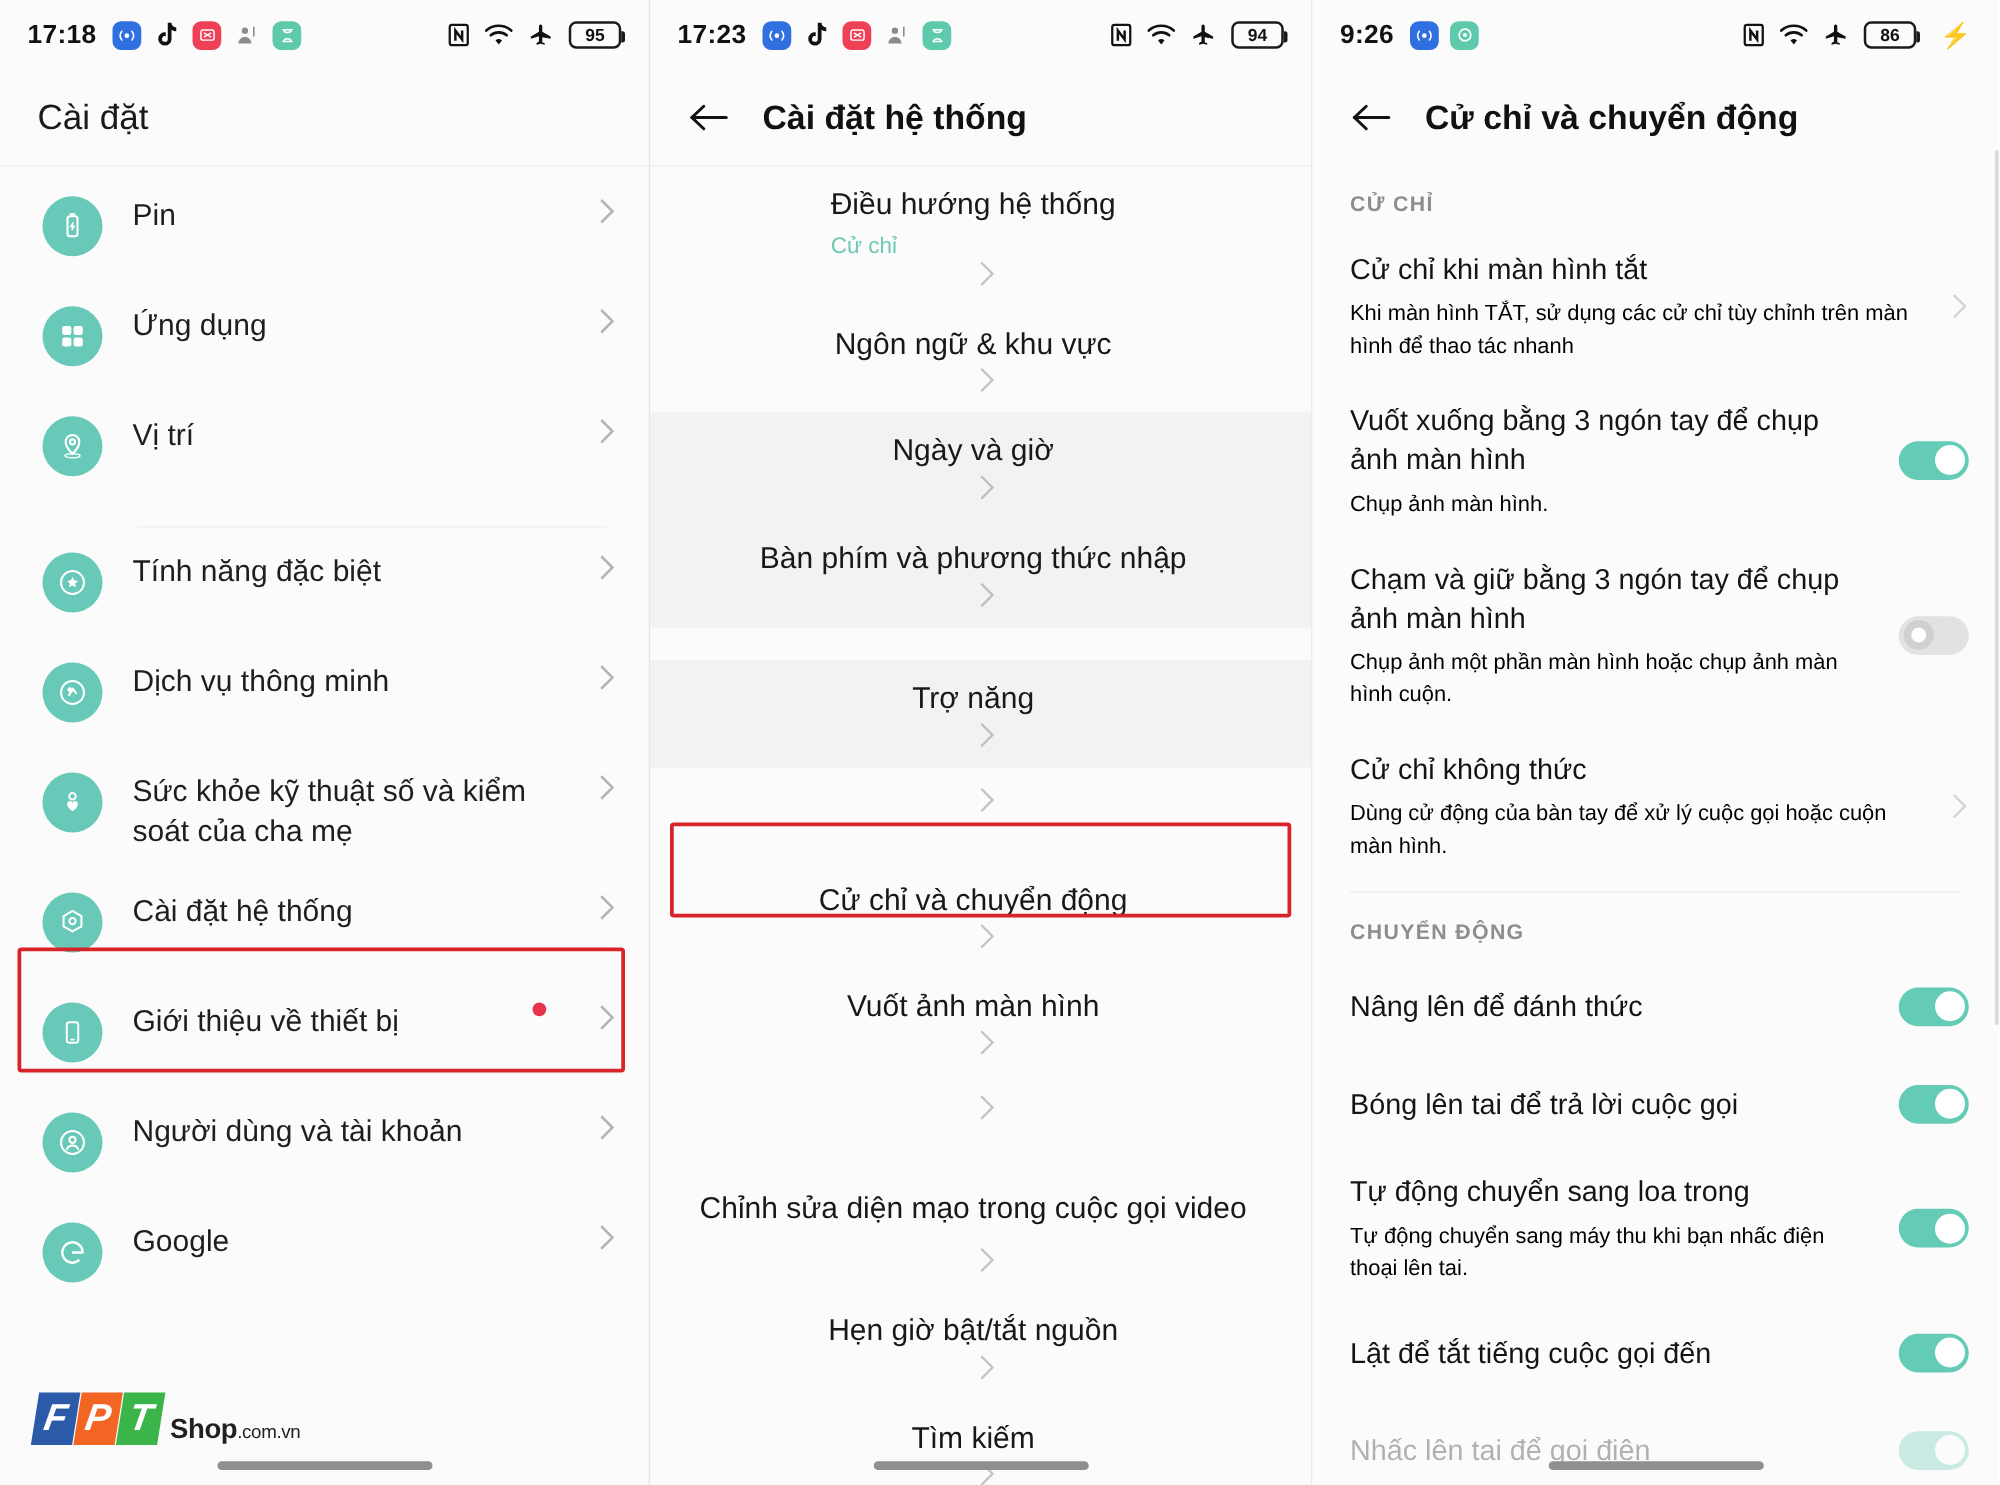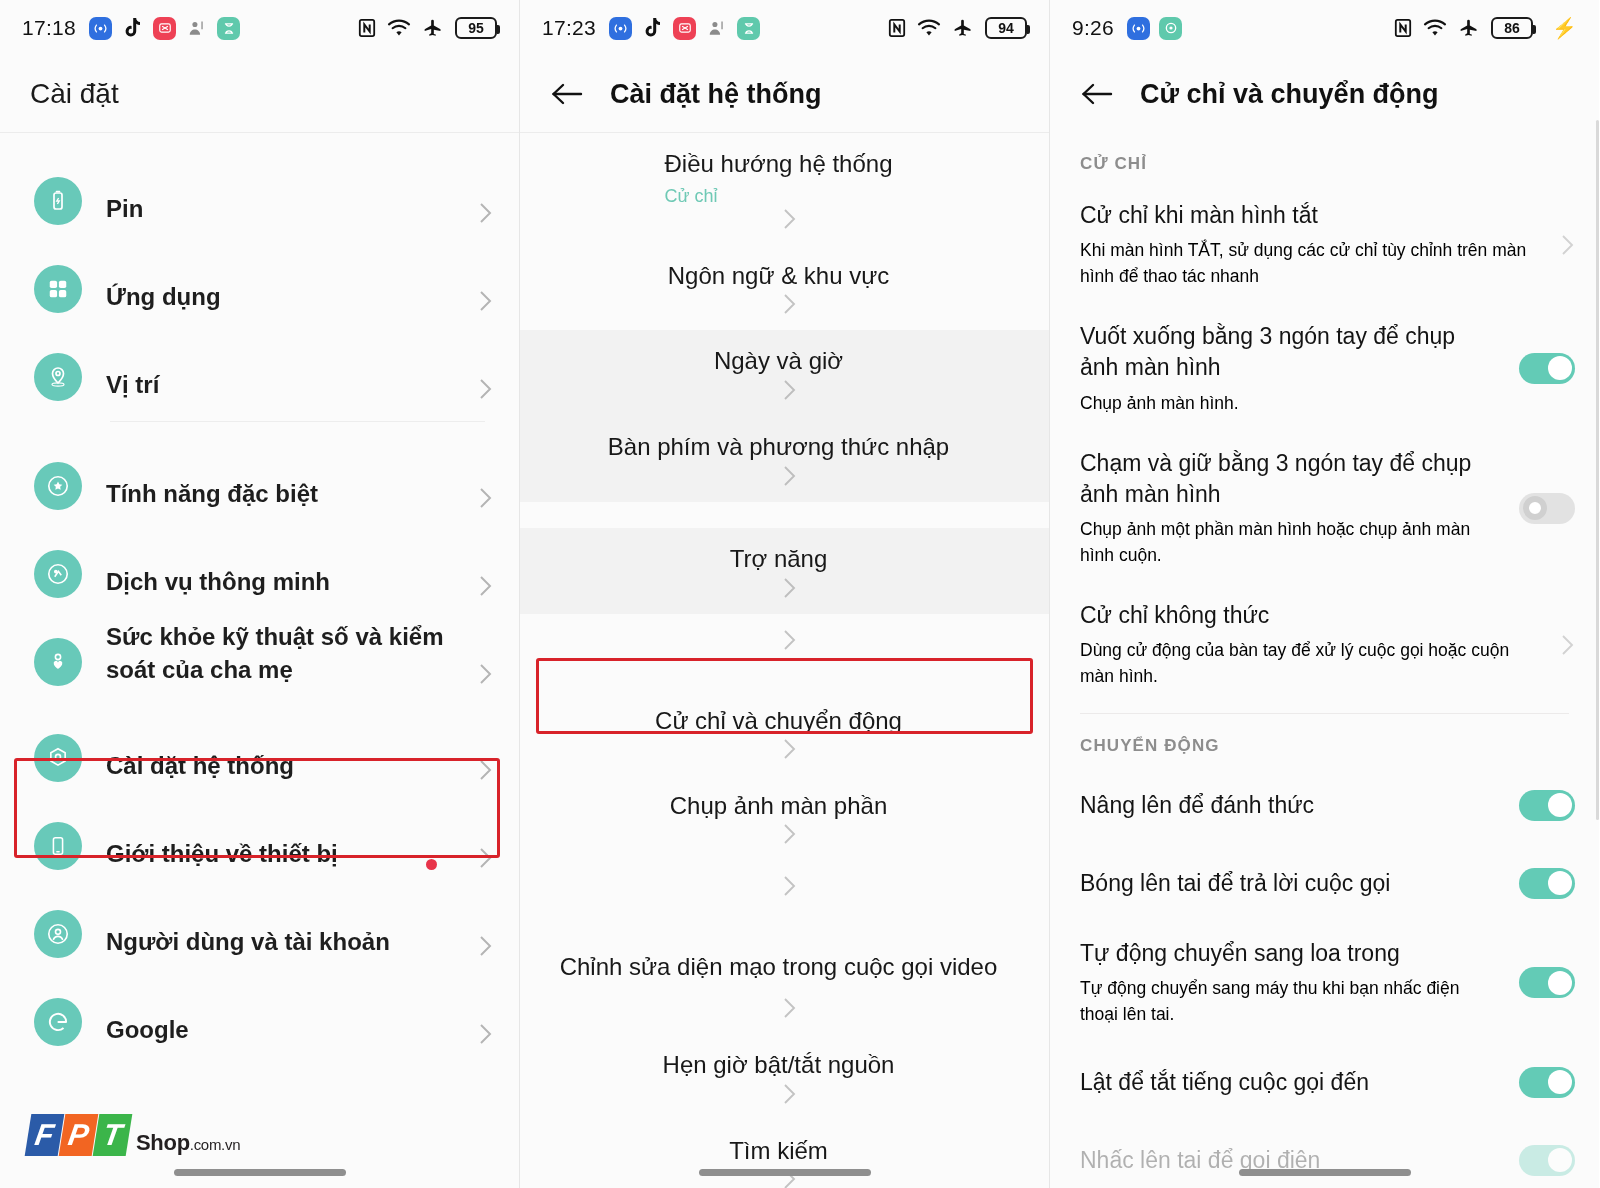--- a/index.html
+++ b/index.html
@@ -14,21 +14,21 @@
   .panel-1 { width: 520px; border-right: 1px solid #e6e6e6; }
   .panel-2 { width: 530px; border-right: 1px solid #e6e6e6; }
   .panel-3 { width: 549px; }
 
   
   .statusbar {
     height: 56px; display: flex; align-items: center;
     padding: 0 22px; font-size: 20px; font-weight: 600; color: #111;
   }
   .sb-left { display: flex; align-items: center; gap: 9px; }
-  .sb-time { font-size: 21px; font-weight: 400; letter-spacing: .3px; margin-right: 4px; }
+  .sb-time { font-size: 21px; font-weight: 700; letter-spacing: .3px; margin-right: 4px; }
   .sb-spacer { flex: 1; }
   .sb-right { display: flex; align-items: center; gap: 11px; }
   .appicon { width: 23px; height: 23px; border-radius: 7px; display:flex; align-items:center; justify-content:center; }
   .ic-blue { background: #2f6fdf; }
   .ic-red  { background: #ee4155; }
   .ic-teal { background: #5fc9ac; }
   .ic-grey { background: transparent; }
   .appicon svg { display:block; }
   .sb-ico svg { display:block; }
   .battery {
@@ -50,22 +50,22 @@
   }
   .page-head.plain { font-weight: 400; }
   .head-back { display: flex; align-items: center; gap: 26px; }
   .back-arrow { width: 34px; height: 26px; flex: none; }
   .head-title-bold { font-size: 27px; font-weight: 700; color: #111; }
   .head-divider { height: 1px; background: #ececec; }
 
   
   .list1 { padding-top: 14px; }
   .row1 {
-    display: flex; align-items: flex-end; min-height: 88px;
-    padding: 10px 26px 10px 34px; gap: 24px; position: relative; font-weight: bold;
+    display: flex; align-items: flex-start; min-height: 88px;
+    padding: 10px 26px 10px 34px; gap: 24px; position: relative;
   }
   .ic-circle {
     width: 48px; height: 48px; border-radius: 50%;
     background: #68c9b9; flex: none;
     display: flex; align-items: center; justify-content: center;
   }
   .ic-circle svg { display: block; }
   .row1-label { flex: 1; font-size: 24px; color: #1e1e1e; line-height: 1.35; }
   .chev { width: 14px; height: 24px; flex: none; opacity: .42; }
   .reddot { width: 11px; height: 11px; border-radius: 50%; background: #e8344a; margin-right: 18px; flex:none; }
@@ -487,21 +487,21 @@
       </div>
 
       <div class="row2" style="min-height:84px;">
         <span class="row2-txt"><span class="row2-label">Cử chỉ và chuyển động</span></span>
         <span class="chev"><svg viewBox="0 0 14 24" width="14" height="24" fill="none" stroke="#777" stroke-width="1.9">
               <path d="M2 3l9 9-9 9"></path>
             </svg></span>
       </div>
 
       <div class="row2">
-        <span class="row2-txt"><span class="row2-label">Chụp ảnh màn phần</span></span>
+        <span class="row2-txt"><span class="row2-label">Vuốt ảnh màn hình</span></span>
         <span class="chev"><svg viewBox="0 0 14 24" width="14" height="24" fill="none" stroke="#777" stroke-width="1.9">
               <path d="M2 3l9 9-9 9"></path>
             </svg></span>
       </div>
 
       <div class="row2">
         <span class="chev"><svg viewBox="0 0 14 24" width="14" height="24" fill="none" stroke="#777" stroke-width="1.9">
               <path d="M2 3l9 9-9 9"></path>
             </svg></span>
       </div>

